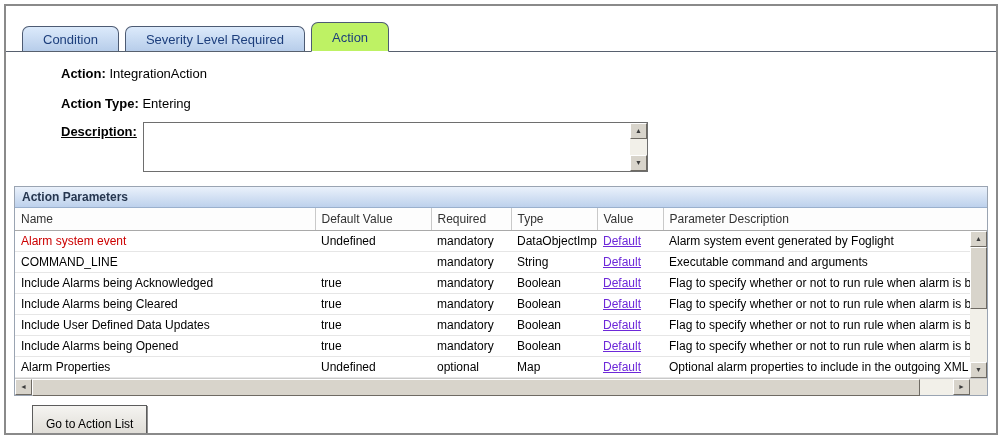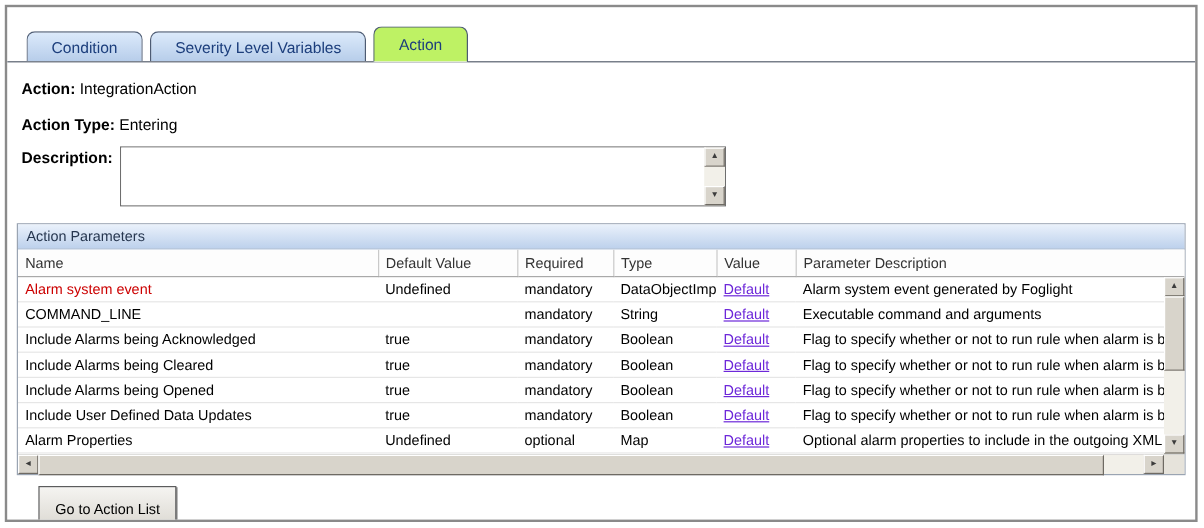--- a/index.html
+++ b/index.html
@@ -13,44 +13,44 @@
     padding-left: 16px; border-bottom: 1px solid #57606e; }
   .tab { height: 25px; padding: 0 20px; margin-right: 6px; display: flex;
     align-items: center; justify-content: center; font-size: 13px; color: #1c3e7c;
     background: linear-gradient(#dceafb, #b7cdea); border: 1px solid #4d5b73;
     border-bottom: none; border-radius: 7px 7px 0 0; cursor: pointer; white-space: nowrap; }
   .tab.active { background: #bef264; height: 30px; margin-bottom: -1px;
     border-bottom: 1px solid #ffffff; }
 
   
   .fieldrow { margin: 14px 0 0 12px; font-size: 13px; line-height: 16px; }
-  .lbl { font-weight: bold; }
+  .lbl { font-weight: bold; margin-left: 43px; }
   .descrow { display: flex; margin: 10px 0 0 12px; font-size: 13px; }
-  .descrow .lbl { width: 82px; padding-top: 2px; }
+  .descrow .lbl { width: 82px; padding-top: 2px; text-decoration: underline; }
   .textbox { position: relative; width: 505px; height: 50px;
     border: 1px solid #6e6e6e; background: #fff; }
   .textbox textarea { position: absolute; left: 0; top: 0; width: 487px; height: 48px;
     border: none; resize: none; outline: none; font-family: "Liberation Sans", sans-serif;
     font-size: 12px; padding: 2px 4px; }
   .tb-vsb { position: absolute; right: 0; top: 0; bottom: 0; width: 17px;
     background: #f2f0e9; display: flex; flex-direction: column;
     justify-content: space-between; }
 
   .sbtn { width: 17px; height: 16px; background: #d8d4cb; color: #3c3c3c;
     border: 1px solid; border-color: #ffffff #6e6a63 #6e6a63 #ffffff;
     font-size: 7px; line-height: 14px; text-align: center; cursor: pointer;
     flex: 0 0 auto; user-select: none; }
   .sthumb { background: #d8d4cb; border: 1px solid;
     border-color: #ffffff #6e6a63 #6e6a63 #ffffff; cursor: pointer; flex: 0 0 auto; }
   .strack { background: #f2f0e9; flex: 1 1 auto; }
 
   
   .params { margin: 14px 8px 0 8px; border: 1px solid #9aa4b2; }
   .params-header { height: 21px; line-height: 21px; padding-left: 7px;
-    font-size: 12px; font-weight: normal; color: #26364f;
+    font-size: 12px; font-weight: bold; color: #26364f;
     background: linear-gradient(#eaf1fb, #bdd1ec); border-bottom: 1px solid #9ab0cd; }
   .grid { display: flex; }
   .grid-main { flex: 1 1 auto; overflow: hidden; background: #fff; }
   table { border-collapse: collapse; table-layout: fixed; width: 955px; font-size: 12px; }
   th { font-weight: normal; text-align: left; color: #333; background: #fdfdfd;
     border-right: 1px solid #c9c9c9; border-bottom: 1px solid #a9a9a9;
     padding: 4px 6px; height: 22px; white-space: nowrap; overflow: hidden; }
   th:last-child { border-right: none; }
   td { padding: 3px 6px; height: 21px; border-bottom: 1px solid #e6e6e6;
     white-space: nowrap; overflow: hidden; }
@@ -74,21 +74,21 @@
     box-shadow: 1px 1px 0 #8f8f8f; cursor: pointer; }
 </style>
 </head>
 <body>
 
 <div class="frame">
 
   
   <div class="tabbar">
     <div class="tab">Condition</div>
-    <div class="tab">Severity Level Variables</div>
+    <div class="tab">Severity Level Required</div>
     <div class="tab active">Action</div>
   </div>
 
   
   <div class="fieldrow">
     <span class="lbl">Action:</span>
     <span>IntegrationAction</span>
   </div>
   <div class="fieldrow">
     <span class="lbl">Action Type:</span>
@@ -158,29 +158,29 @@
             </tr>
             <tr>
               <td>Include Alarms being Cleared</td>
               <td>true</td>
               <td>mandatory</td>
               <td>Boolean</td>
               <td><span class="lnk">Default</span></td>
               <td>Flag to specify whether or not to run rule when alarm is b</td>
             </tr>
             <tr>
+              <td>Include User Defined Data Updates</td>
+              <td>true</td>
+              <td>mandatory</td>
+              <td>Boolean</td>
+              <td><span class="lnk">Default</span></td>
+              <td>Flag to specify whether or not to run rule when alarm is b</td>
+            </tr>
+            <tr>
               <td>Include Alarms being Opened</td>
-              <td>true</td>
-              <td>mandatory</td>
-              <td>Boolean</td>
-              <td><span class="lnk">Default</span></td>
-              <td>Flag to specify whether or not to run rule when alarm is b</td>
-            </tr>
-            <tr>
-              <td>Include User Defined Data Updates</td>
               <td>true</td>
               <td>mandatory</td>
               <td>Boolean</td>
               <td><span class="lnk">Default</span></td>
               <td>Flag to specify whether or not to run rule when alarm is b</td>
             </tr>
             <tr>
               <td>Alarm Properties</td>
               <td class="b-bold">Undefined</td>
               <td>optional</td>

